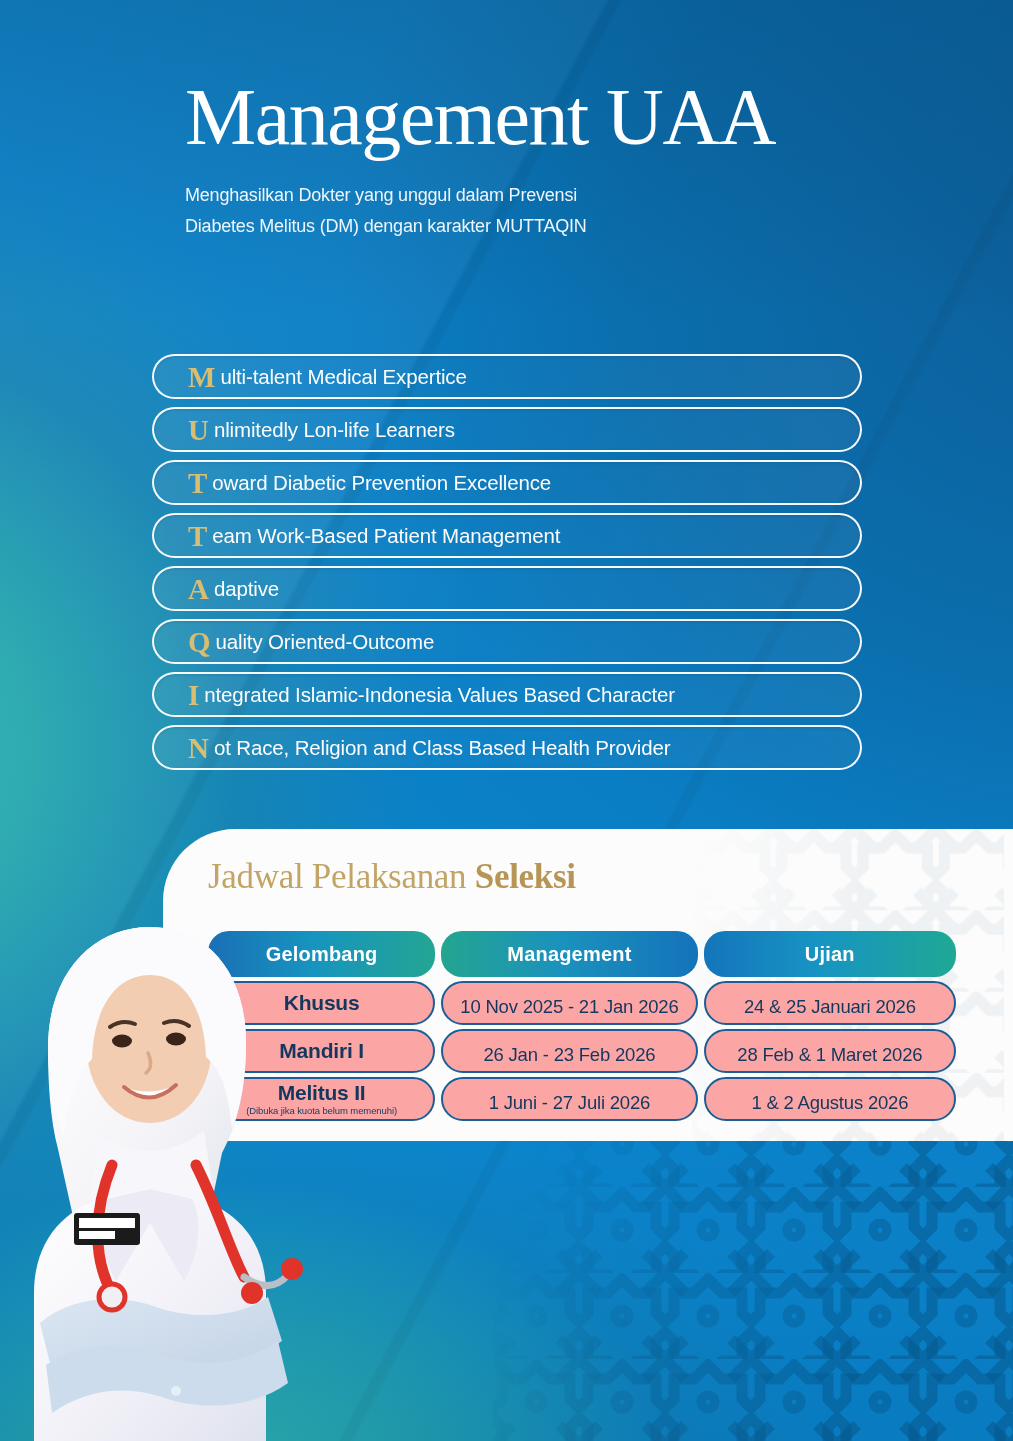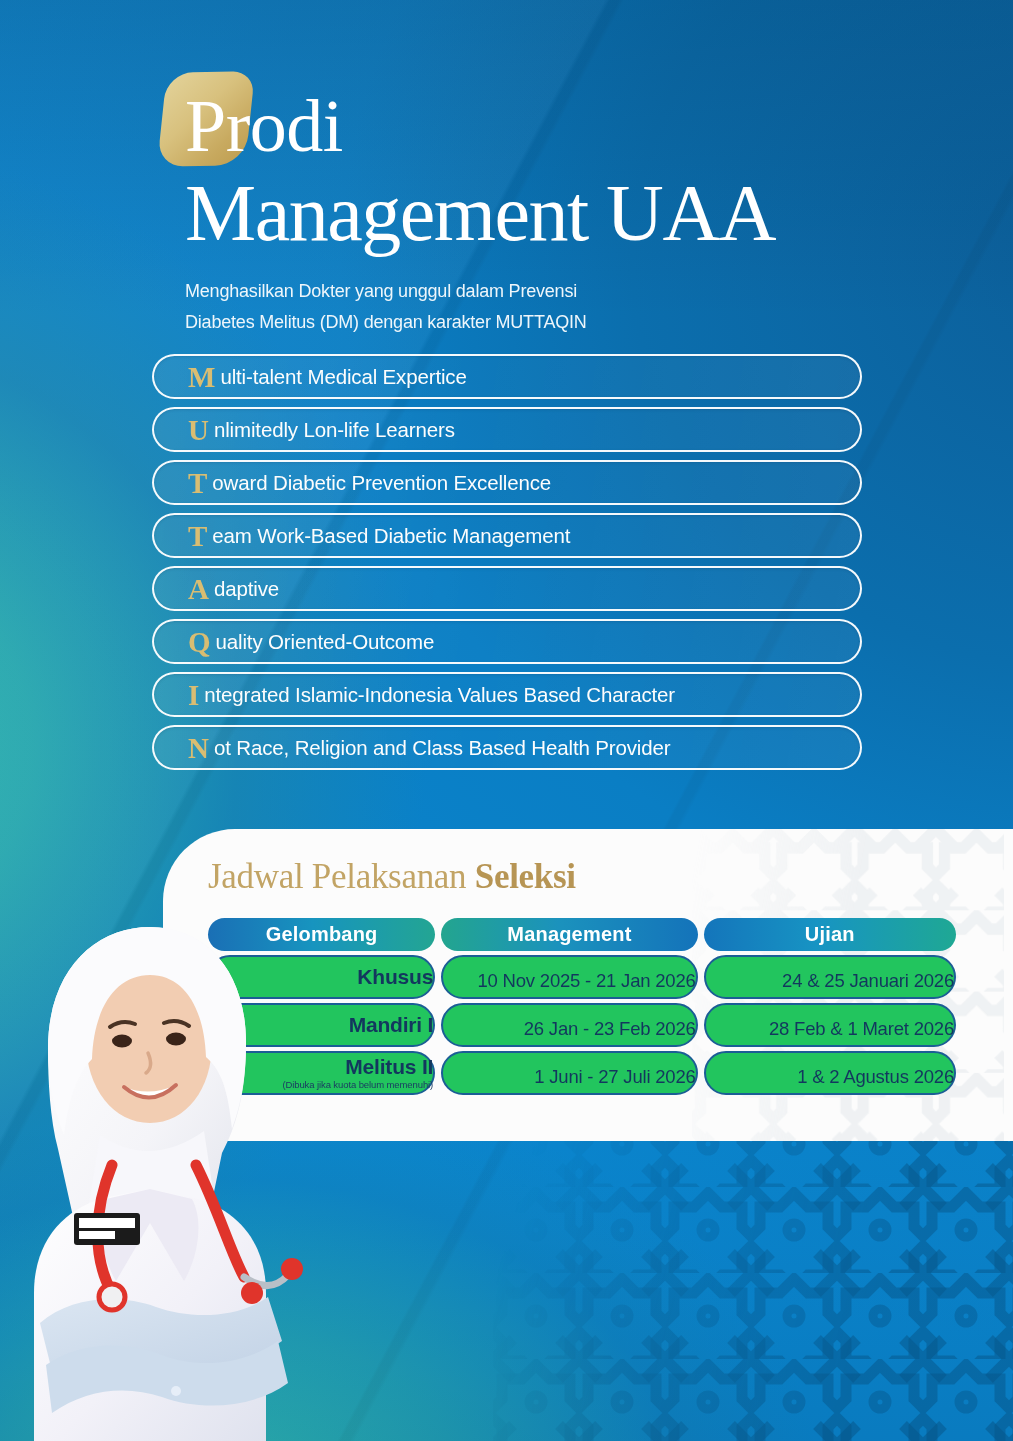--- a/index.html
+++ b/index.html
@@ -108,39 +108,39 @@
   .card-pattern{
     position:absolute; right:0; top:0; width:330px; height:100%;
     opacity:.40;
     -webkit-mask-image:linear-gradient(100deg, rgba(0,0,0,0) 4%, rgba(0,0,0,1) 48%);
             mask-image:linear-gradient(100deg, rgba(0,0,0,0) 4%, rgba(0,0,0,1) 48%);
   }
   .card-inner{ position:relative; padding:27px 48px 0 45px; }
   .sched-title{
     font-family:"Liberation Serif", serif;
     font-size:35px; line-height:42px; color:#c2a465;
-    letter-spacing:-.3px; margin-bottom:16px;
+    letter-spacing:-.3px; margin-bottom:29px;
   }
   .sched-title b{ color:#b79554; font-weight:700; }
 
   table.sched{ border-collapse:separate; border-spacing:6px 4px; width:760px; margin-left:-6px; }
   table.sched th, table.sched td{ padding:0; }
   .th-cell{
-    height:33px; border-radius:21px;
+    height:46px; border-radius:21px;
     display:flex; align-items:center; justify-content:center;
     color:#fff; font-size:20px; font-weight:700; letter-spacing:.2px;
   }
   .th-a{ background:linear-gradient(90deg,#1a6fb5 0%, #1794bf 46%, #23a593 100%); }
   .th-b{ background:linear-gradient(90deg,#23a58f 0%, #1b92bd 46%, #1473ba 100%); }
   .th-c{ background:linear-gradient(90deg,#1475bb 0%, #1794c3 45%, #1fa894 100%); }
 
   .td-cell{
     height:44px; border:2.5px solid #1b5e95; border-radius:22px;
-    display:flex; flex-direction:column; align-items:flex-end; justify-content:center;
-    background:#22c55e;
+    display:flex; flex-direction:column; align-items:center; justify-content:center;
+    background:#fca5a5;
   }
   .td-wave{ color:#13375e; font-size:21px; font-weight:700; letter-spacing:-.2px; line-height:1.05; }
   .td-sub{ color:#1b3d62; font-size:9.5px; font-weight:400; margin-top:1px; letter-spacing:-.1px; }
   .td-date{ color:#13375e; font-size:18.5px; font-weight:400; letter-spacing:-.2px;margin-top:8px; }
   .col-w1{ width:232px; } .col-w2{ width:262px; } .col-w3{ width:260px; }
 
   
   .photo{ position:absolute; left:0; bottom:0; width:330px; height:520px; }
 </style>
 </head>
@@ -161,24 +161,20 @@
           <path d="M43 6 L57 20 L77 20 L77 40 L91 54 L77 68 L77 88 L57 88 L43 102 L29 88 L9 88 L9 68 L-5 54 L9 40 L9 20 L29 20 Z"></path>
           <path d="M-1 -1 L20 20 M66 20 L87 -1 M-1 87 L20 66 M66 66 L87 87"></path>
         </g>
         <circle cx="43" cy="43" r="7" fill="none" stroke="#04375f" stroke-width="9" stroke-opacity=".45"></circle>
       </pattern>
     </defs>
     <rect width="520" height="340" fill="url(#starpat)"></rect>
   </svg>
 
   <div class="logo-block">
-    <div class="logo-row">
-      <div class="gold-badge"></div>
-      <div class="logo-prodi">Prodi</div>
-    </div>
     <div class="logo-main">Management UAA</div>
     <div class="tagline">
       <div>Menghasilkan Dokter yang unggul dalam Prevensi</div>
       <div>Diabetes Melitus (DM) dengan karakter MUTTAQIN</div>
     </div>
   </div>
 
   <div class="pill-list">
     <div class="pill">
       <span class="pill-initial">M</span>
@@ -187,21 +183,21 @@
     <div class="pill">
       <span class="pill-initial">U</span>
       <span class="pill-text">nlimitedly Lon-life Learners</span>
     </div>
     <div class="pill">
       <span class="pill-initial">T</span>
       <span class="pill-text">oward Diabetic Prevention Excellence</span>
     </div>
     <div class="pill">
       <span class="pill-initial">T</span>
-      <span class="pill-text">eam Work-Based Diabetic Management</span>
+      <span class="pill-text">eam Work-Based Patient Management</span>
     </div>
     <div class="pill">
       <span class="pill-initial">A</span>
       <span class="pill-text">daptive</span>
     </div>
     <div class="pill">
       <span class="pill-initial">Q</span>
       <span class="pill-text">uality Oriented-Outcome</span>
     </div>
     <div class="pill">

